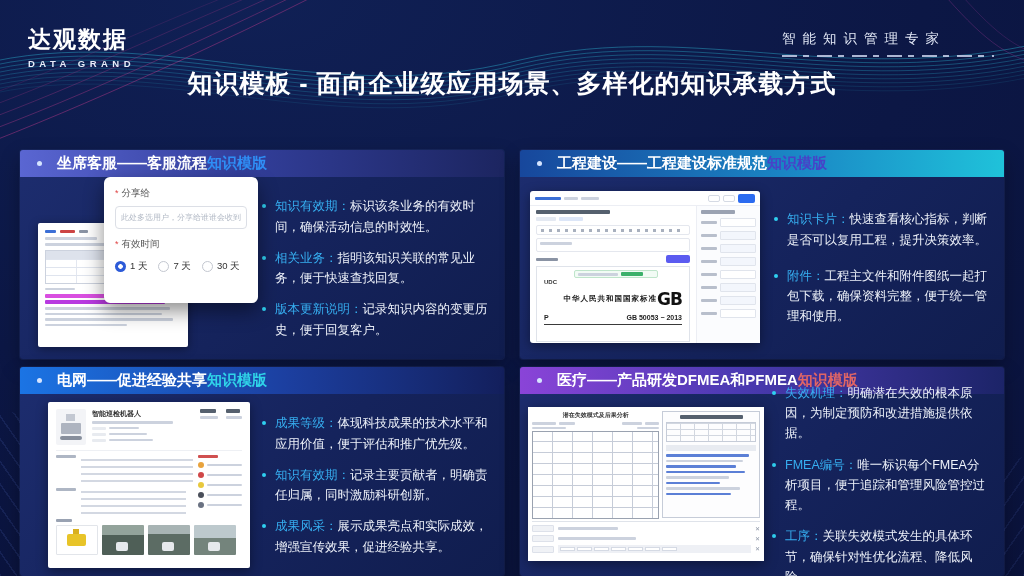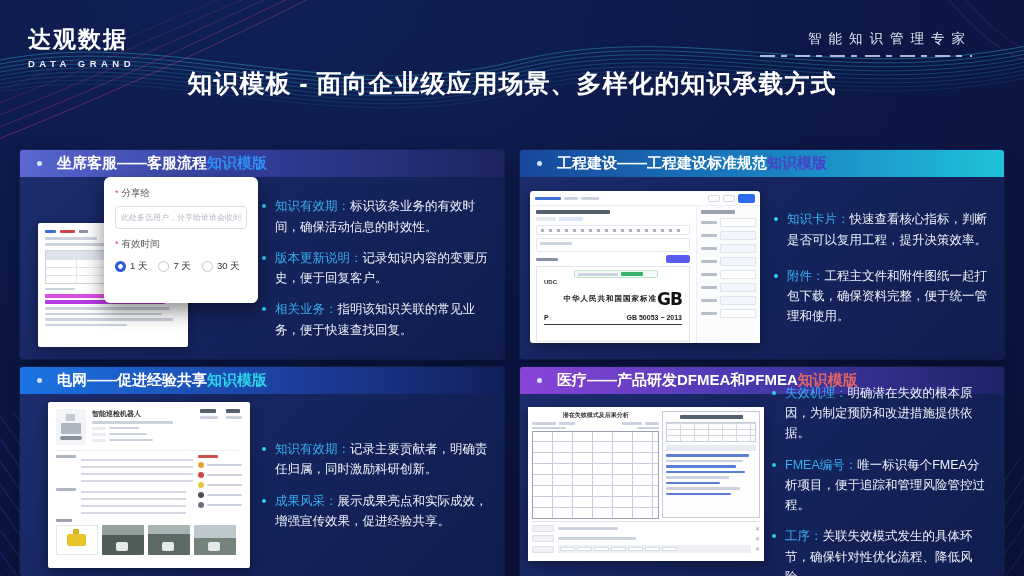--- a/index.html
+++ b/index.html
@@ -14,21 +14,21 @@
     background: repeating-linear-gradient(55deg, rgba(100,130,230,.13) 0 1.5px, transparent 1.5px 13px);
     clip-path: polygon(0 100%, 0 15%, 100% 100%); }
   .stripes-br { position:absolute; right:0; bottom:0; width:260px; height:150px;
     background: repeating-linear-gradient(-55deg, rgba(100,130,230,.10) 0 1.5px, transparent 1.5px 14px);
     clip-path: polygon(100% 100%, 100% 20%, 20% 100%); }
 
   
   .logo { position:absolute; left:28px; top:24px; color:#fff; z-index:3; }
   .logo-cn { font-size:23px; font-weight:800; letter-spacing:2px; }
   .logo-en { font-size:9.5px; font-weight:700; letter-spacing:4.5px; margin-top:3px; color:#e9edf9; }
-  .tagline-wrap { position:absolute; right:52px; top:30px; text-align:right; z-index:3; }
+  .tagline-wrap { position:absolute; right:30px; top:30px; z-index:3; }
   .tagline { font-size:13.5px; letter-spacing:7px; color:#e3e9f7; }
   .tag-dashes { width:212px; height:2px; margin-top:7px; opacity:.85;
     background: repeating-linear-gradient(90deg,#c9d2ec 0 15px, transparent 15px 21px, #c9d2ec 21px 27px, transparent 27px 35px); }
   .title { position:absolute; top:67px; width:100%; text-align:center; color:#ffffff;
     font-size:25px; font-weight:700; letter-spacing:1px; z-index:3; }
 
   
   .grid { position:absolute; top:114px; left:20px; right:20px; display:grid;
     grid-template-columns:1fr 1fr; grid-template-rows:209px 209px; gap:8px 16px; z-index:2;margin-top:36px; }
   .card { border-radius:3px; overflow:hidden;
@@ -267,25 +267,25 @@
             </div>
           </div>
         </div>
         <ul class="bullets">
           <li>
               <span class="bdot"></span>
             <p><span class="blabel">知识有效期：</span><span>标识该条业务的有效时间，确保活动信息的时效性。</span></p>
             </li>
           <li>
               <span class="bdot"></span>
+            <p><span class="blabel">相关业务：</span><span>指明该知识关联的常见业务，便于快速查找回复。</span></p>
+            </li>
+          <li>
+              <span class="bdot"></span>
             <p><span class="blabel">版本更新说明：</span><span>记录知识内容的变更历史，便于回复客户。</span></p>
-            </li>
-          <li>
-              <span class="bdot"></span>
-            <p><span class="blabel">相关业务：</span><span>指明该知识关联的常见业务，便于快速查找回复。</span></p>
             </li>
         </ul>
       </div>
     </section>
 
     <section class="card c2">
       <div class="card-head">
         <span class="hdot"></span>
         <span class="head-main">工程建设——工程建设标准规范</span>
           <span class="head-accent">知识模版</span>
@@ -472,20 +472,24 @@
               <div class="ph ph3">
                   <div class="bot"></div>
                 </div>
               <div class="ph ph4">
                   <div class="bot"></div>
                 </div>
             </div>
           </div>
         </div>
         <ul class="bullets">
+          <li>
+              <span class="bdot"></span>
+            <p><span class="blabel">成果等级：</span><span>体现科技成果的技术水平和应用价值，便于评估和推广优先级。</span></p>
+            </li>
           <li>
               <span class="bdot"></span>
             <p><span class="blabel">知识有效期：</span><span>记录主要贡献者，明确责任归属，同时激励科研创新。</span></p>
             </li>
           <li>
               <span class="bdot"></span>
             <p><span class="blabel">成果风采：</span><span>展示成果亮点和实际成效，增强宣传效果，促进经验共享。</span></p>
             </li>
         </ul>
       </div>

